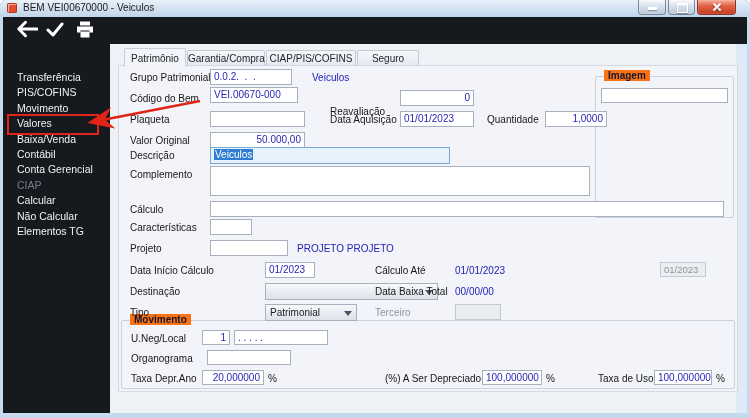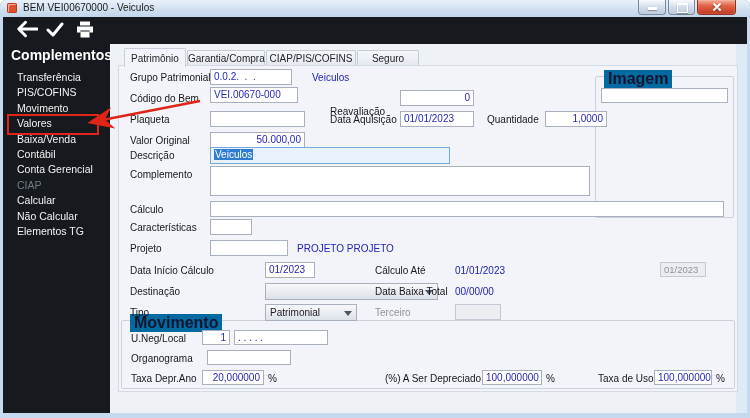--- a/index.html
+++ b/index.html
@@ -50,22 +50,22 @@
   .inp.dis{background:#ebedf1;border-color:#c3c9d2;color:#8d939d;}
   .inp.area{height:30px;}
   .inp.focus{background:#e7f2fc;border-color:#74a9da;}
   .sel{background:#2f7dd2;color:#fff;padding:0 1px;}
   .dd{position:absolute;height:17px;box-sizing:border-box;border:1px solid #a8b0bd;z-index:4;
       background:linear-gradient(#f7f8fa,#e7eaf0 60%,#dde1e9);font-size:10px;color:#1d1d22;
       padding:2px 16px 1px 4px;line-height:12px;white-space:nowrap;overflow:hidden;cursor:pointer;}
   .chev{position:absolute;right:4px;top:6px;width:0;height:0;border-left:4px solid transparent;
         border-right:4px solid transparent;border-top:5px solid #4a5463;}
   .gbox{position:absolute;border:1px solid #ccd2db;border-radius:2px;box-sizing:border-box;z-index:3;}
-  .gb-label{position:absolute;top:-7px;left:8px;background:#0369a1;padding:0 4px;
-            font-size:16px;font-weight:bold;color:#15152e;white-space:nowrap;}
+  .gb-label{position:absolute;top:-7px;left:8px;background:#f97316;padding:0 4px;
+            font-size:10px;font-weight:bold;color:#15152e;white-space:nowrap;}
   .unit{position:absolute;font-size:10px;color:#17171a;z-index:4;}
   
   .annot{position:absolute;left:0;top:0;z-index:9;pointer-events:none;}
 </style>
 </head>
 <body>
 
 <div id="window">
 
   <div class="titlebar">
@@ -97,21 +97,20 @@
     <div class="tbtn" style="left:73px;top:4px">
       <svg width="18" height="17" viewBox="0 0 18 17">
         <rect x="4" y="0.5" width="10" height="4" fill="#fff"></rect>
         <path d="M1 5.5h16v6h-3.5v-2h-9v2H1z" fill="#fff"></path>
         <rect x="4.5" y="10.5" width="9" height="6" fill="#fff"></rect>
       </svg>
     </div>
   </div>
 
   <div class="sidebar"></div>
-  <div class="sb-title">Complementos</div>
   <ul class="sb-list">
     <li>Transferência</li>
     <li>PIS/COFINS</li>
     <li>Movimento</li>
     <li>Valores</li>
     <li>Baixa/Venda</li>
     <li>Contábil</li>
     <li>Conta Gerencial</li>
     <li class="dis">CIAP</li>
     <li>Calcular</li>

